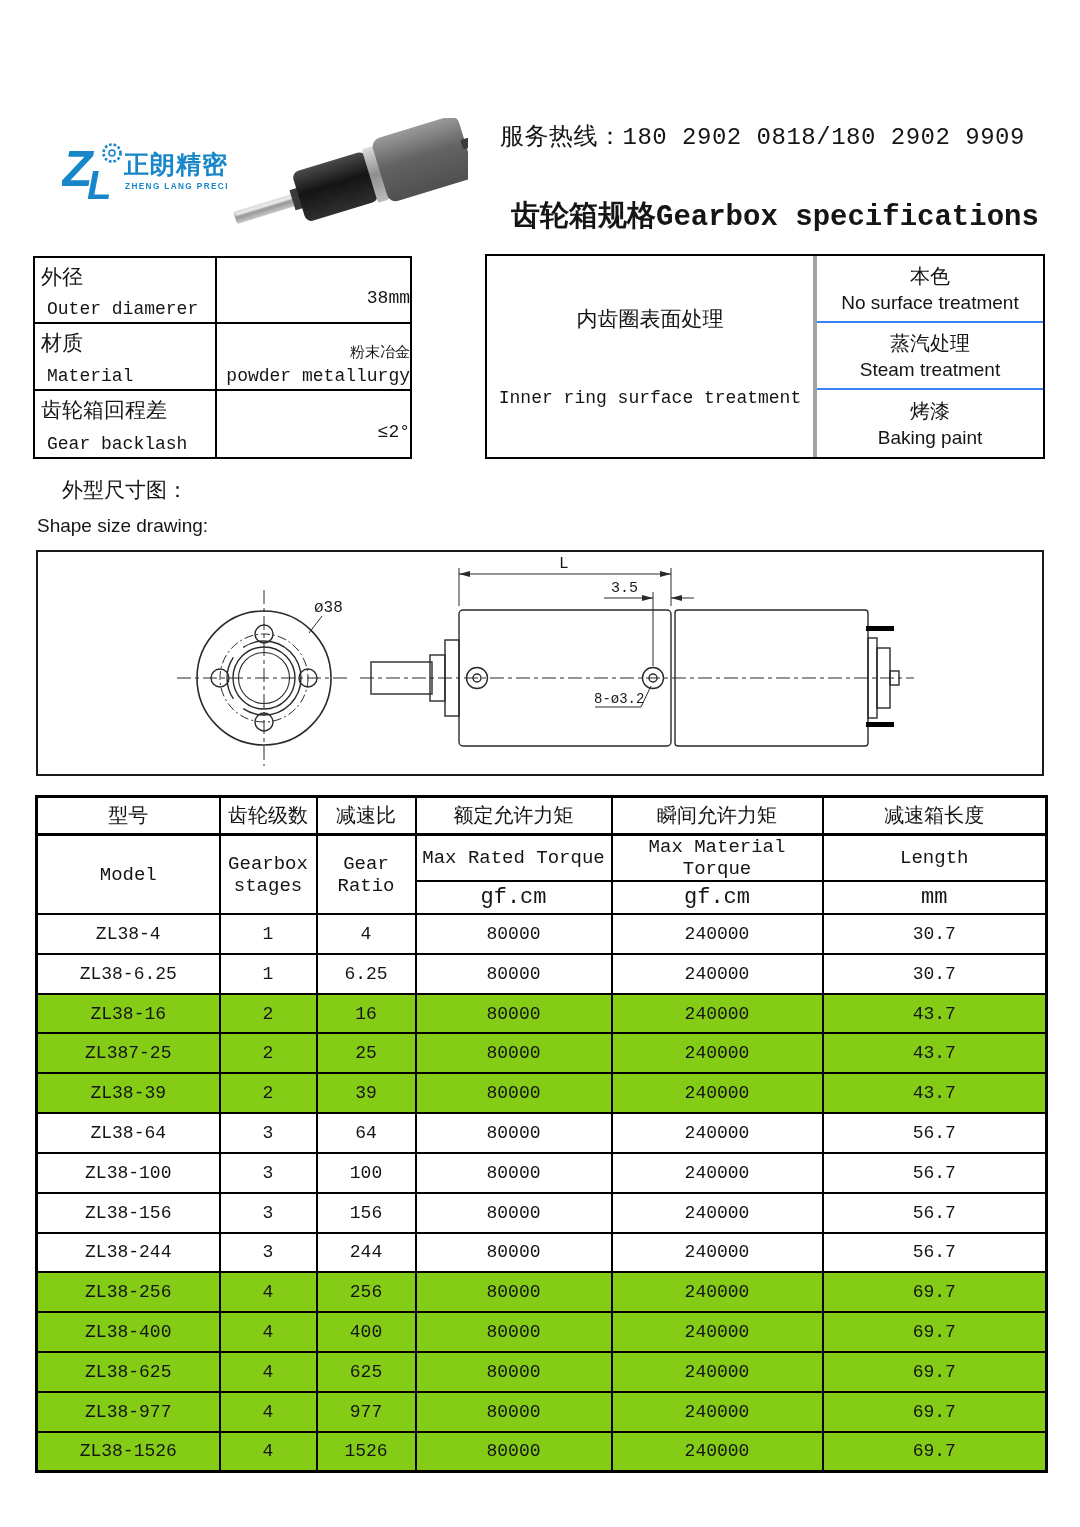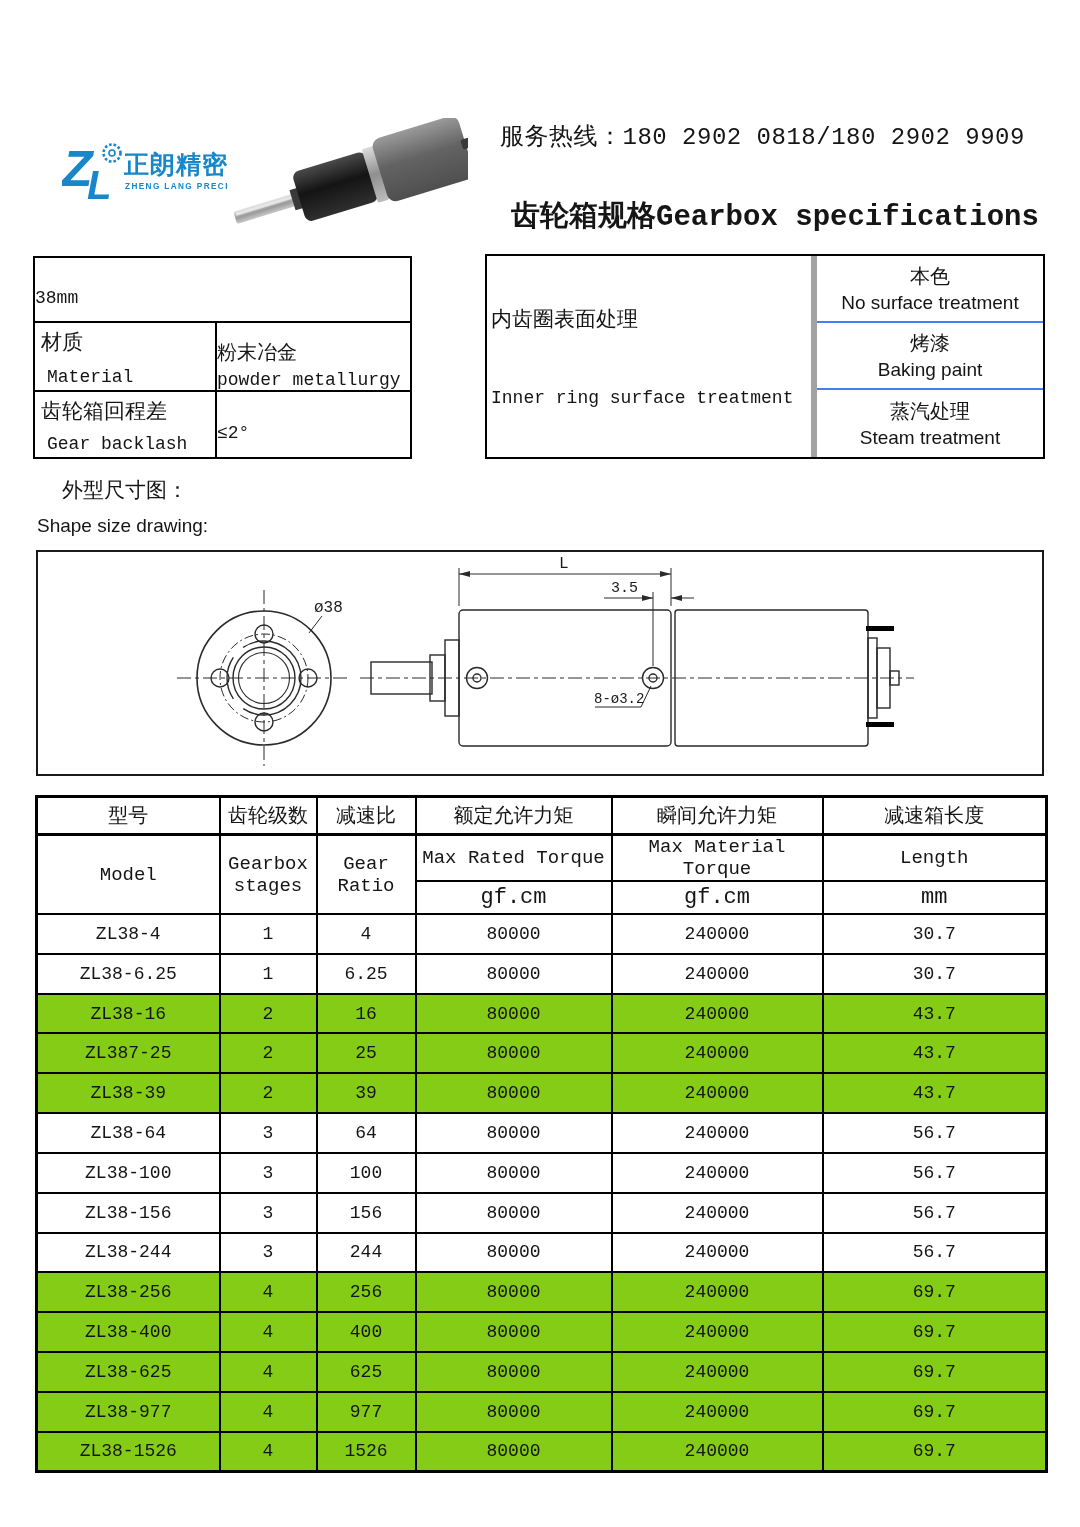--- a/index.html
+++ b/index.html
@@ -31,31 +31,31 @@
     border:2px solid #000; display:grid; grid-template-rows:1fr 1fr 1fr;
   }
   .sl-row{ display:grid; grid-template-columns:182px 1fr; border-bottom:2px solid #000; }
   .sl-row:last-child{ border-bottom:none; }
   .sl-label{
     border-right:2px solid #000; padding:5px 4px 3px 6px;
     display:flex; flex-direction:column; justify-content:space-between;
   }
   .sl-label .cn{ font-size:21px; }
   .sl-label .en{ font-size:18px; padding-left:6px; white-space:nowrap; }
-  .sl-value{ display:flex; flex-direction:column; justify-content:center; align-items:flex-start; gap:4px;margin-top:16px; }
-  .sl-value .cn{ font-size:20px; }
+  .sl-value{ display:flex; flex-direction:column; justify-content:center; align-items:flex-end; gap:4px;margin-top:16px; }
+  .sl-value .cn{ font-size:15px; }
   .sl-value .en{ font-size:18px; white-space:nowrap; }
 
   #spec-right{
     position:absolute; left:485px; top:254px; width:560px; height:205px;
     border:2px solid #000; display:grid; grid-template-columns:330px 1fr;
   }
   .sr-label{
-    border-right:6px solid #a3a3a3; display:flex; flex-direction:column;
-    justify-content:space-around; padding:22px 4px;
+    border-right:4px solid #a3a3a3; display:flex; flex-direction:column;
+    justify-content:space-around; align-items:center; padding:22px 4px;
   }
   .sr-label .cn{ font-size:21px; }
   .sr-label .en{ font-size:18px; white-space:nowrap; }
   .sr-options{ display:grid; grid-template-rows:1fr 1fr 1fr; }
   .sr-option{ border-bottom:2px solid #3b82f6; display:flex; flex-direction:column; justify-content:center; align-items:center; gap:2px; }
   .sr-option:last-child{ border-bottom:none; }
   .sr-option .cn{ font-size:20px; }
   .sr-option .en{ font-size:19px; }
 
   
@@ -132,20 +132,24 @@
     <rect x="162" y="32" width="90" height="66" rx="9" fill="url(#gMotor)"></rect>
     <rect x="248" y="58" width="9" height="10" rx="2" fill="#3a3a3a"></rect>
   </g>
 </svg>
 
 <div id="hotline" class="mono">服务热线：180 2902 0818/180 2902 9909</div>
 <div id="doc-title" class="mono">齿轮箱规格Gearbox specifications</div>
 
 <div id="spec-left">
     <div class="sl-row">
+      <div class="sl-label">
+        <span class="cn cjk">外径</span>
+        <span class="en mono">Outer diamerer</span>
+      </div>
       <div class="sl-value">
         <span class="en mono">38mm</span>
       </div>
     </div>
     <div class="sl-row">
       <div class="sl-label">
         <span class="cn cjk">材质</span>
         <span class="en mono">Material</span>
       </div>
       <div class="sl-value">
@@ -168,26 +172,26 @@
   <div class="sr-label">
     <span class="cn cjk">内齿圈表面处理</span>
     <span class="en mono">Inner ring surface treatment</span>
   </div>
   <div class="sr-options" id="sr-options">
       <div class="sr-option">
         <span class="cn cjk">本色</span>
         <span class="en sans">No surface treatment</span>
       </div>
       <div class="sr-option">
+        <span class="cn cjk">蒸汽处理</span>
+        <span class="en sans">Steam treatment</span>
+      </div>
+      <div class="sr-option">
         <span class="cn cjk">烤漆</span>
         <span class="en sans">Baking paint</span>
-      </div>
-      <div class="sr-option">
-        <span class="cn cjk">蒸汽处理</span>
-        <span class="en sans">Steam treatment</span>
       </div>
     </div>
 </div>
 
 <div id="sec-label-cn" class="cjk">外型尺寸图：</div>
 <div id="sec-label-en" class="sans">Shape size drawing:</div>
 
 <div id="drawing-box">
   <svg width="1004" height="222" viewBox="0 0 1004 222">
     <g stroke="#2a2a2a" stroke-width="1.4" fill="none">

